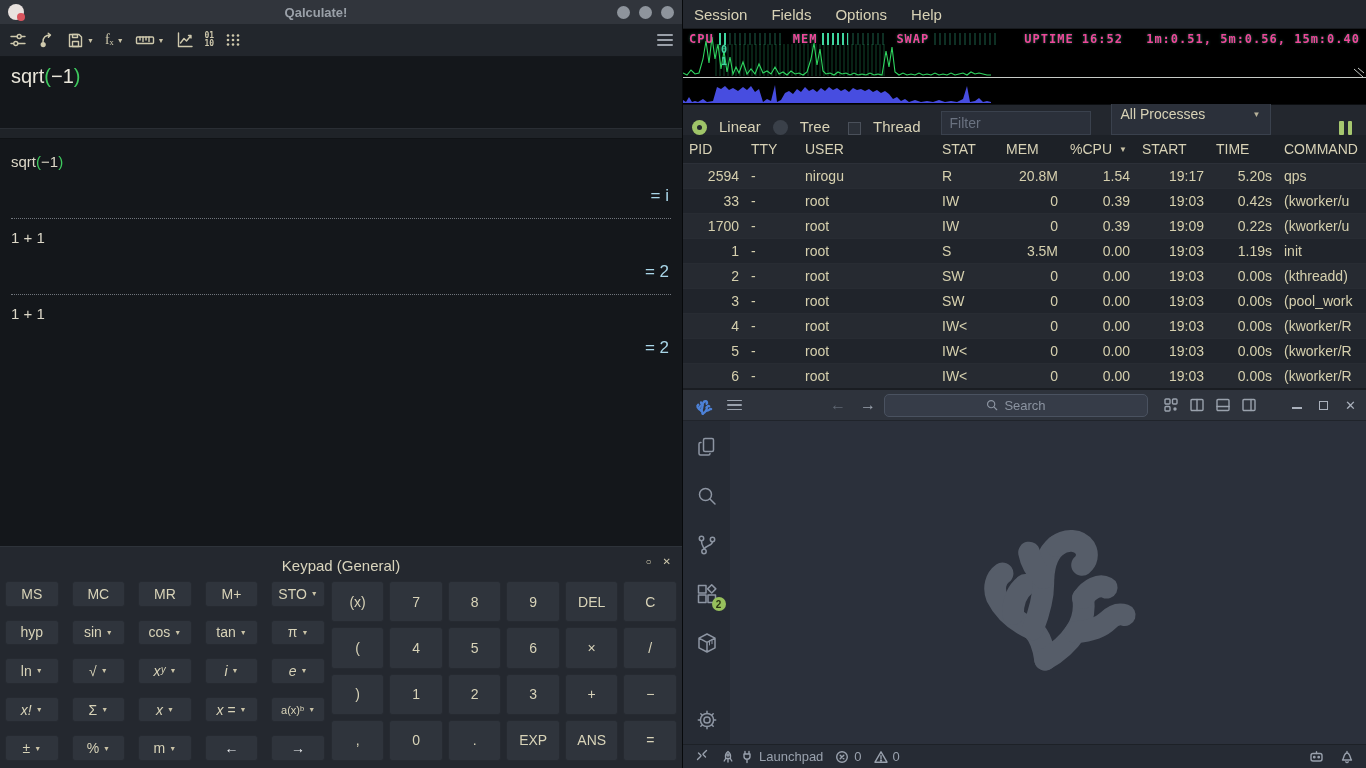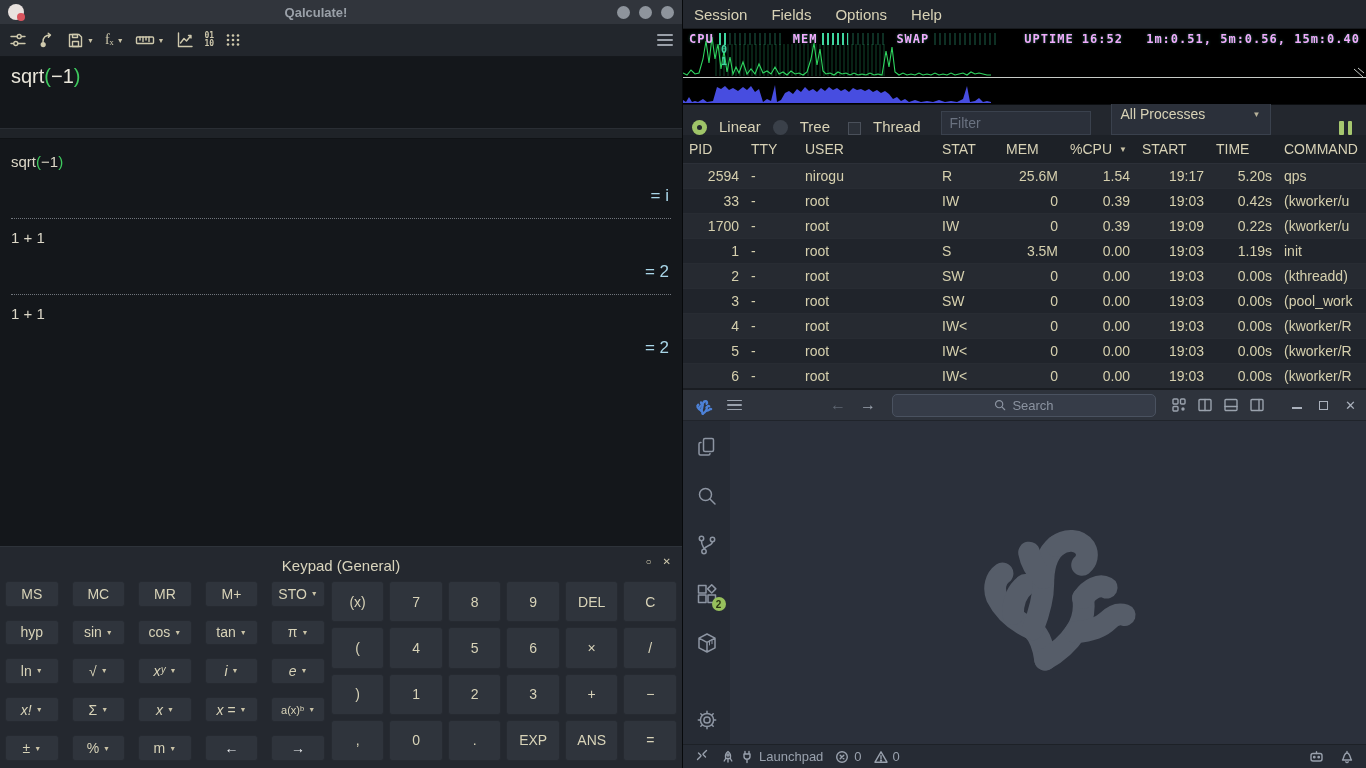--- a/index.html
+++ b/index.html
@@ -44,21 +44,21 @@
   .kbtn{background:#2f343c;border:1px solid #262a31;border-radius:3px;display:flex;align-items:center;justify-content:center;color:#d8d3b8;font-size:14px;box-sizing:border-box;min-width:0;}
   .kbtn .karr{font-size:7px;margin-left:4px;color:#c9c2a6;}
   .kbtn.sm span:first-child{font-size:11px;}
   .kbtn.it span:first-child{font-style:italic;}
   .kbtn.wh span:first-child{color:#eef0f2;font-weight:bold;}
 
   
   .p-menubar{height:28px;background:#23272e;display:flex;align-items:center;gap:24px;padding:0 11px;color:#d8d2b6;font-size:15px;border-bottom:1px solid #171a1e;flex:none;}
   .p-graph{height:75px;background:#000;position:relative;flex:none;font-family:"DejaVu Sans Mono",monospace;}
   .graphsvg{position:absolute;left:0;top:0;}
-  .lcd{position:absolute;top:3px;left:6px;right:6px;display:flex;align-items:center;color:#f0abfc;
+  .lcd{position:absolute;top:3px;left:6px;right:6px;display:flex;align-items:center;color:#ec4899;
        font-size:12px;font-weight:bold;letter-spacing:1px;text-shadow:0 0 3px rgba(63,215,160,.45);}
   .meter{height:12px;width:62px;margin:0 12px 0 5px;position:relative;flex:none;
        background:repeating-linear-gradient(90deg,rgba(63,215,160,.22) 0 2px,transparent 2px 5px);}
   .meter i{position:absolute;left:0;top:0;bottom:0;background:repeating-linear-gradient(90deg,#3fd7a0 0 2px,transparent 2px 5px);}
   .lcd-up{margin-left:16px;flex:none;}
   .lcd-load{margin-left:auto;flex:none;}
   .scalelbl{position:absolute;left:38px;color:#3fd7a0;font-size:10px;font-weight:bold;text-shadow:0 0 3px rgba(63,215,160,.45);}
 
   .p-filter{height:30px;background:#23272e;display:flex;align-items:flex-end;padding:0 9px;gap:12px;flex:none;color:#d8d2b6;font-size:15px;border-top:1px solid #0c0e11;}
   .radio{width:15px;height:15px;border-radius:50%;background:#3a4049;position:relative;flex:none;}
@@ -83,21 +83,21 @@
   .p-fill{height:2px;background:#1a1d22;flex:none;}
 
   
   .e-titlebar{height:30px;background:#2e333c;border-bottom:1px solid #20242b;display:flex;align-items:center;padding:0 10px;flex:none;color:#9aa2ad;}
   .coral-mini{color:#4d82d8;display:flex;flex:none;}
   .e-burger{display:flex;flex-direction:column;gap:3px;margin-left:14px;}
   .e-burger i{width:15px;height:1.6px;background:#9aa2ad;border-radius:1px;}
   .navarr{font-size:16px;line-height:1;}
   .nav-back{margin-left:88px;color:#5f6772;}
   .nav-fwd{margin-left:14px;color:#9aa2ad;}
-  .e-search{width:262px;height:21px;margin-left:16px;background:#363c48;border:1px solid #4a5260;border-radius:5px;display:flex;align-items:center;justify-content:center;gap:6px;color:#8b93a0;font-size:13px;flex:none;}
+  .e-search{width:262px;height:21px;margin-left:8px;background:#363c48;border:1px solid #4a5260;border-radius:5px;display:flex;align-items:center;justify-content:center;gap:6px;color:#8b93a0;font-size:13px;flex:none;}
   .wicons{display:flex;gap:10px;margin-left:15px;align-items:center;color:#9aa2ad;}
   .sysbtns{display:flex;gap:17px;margin-left:auto;align-items:center;color:#aab1bc;font-size:13px;}
   .maxbox{width:9px;height:9px;border:1.4px solid #aab1bc;box-sizing:border-box;}
   .minline{width:10px;height:1.6px;background:#aab1bc;margin-top:6px;}
 
   .e-body{flex:1;display:flex;background:#2b303b;min-height:0;}
   .e-activity{width:47px;background:#262b34;display:flex;flex-direction:column;align-items:center;padding:14px 0 12px;gap:25px;flex:none;color:#8d95a2;}
   .act{position:relative;display:flex;}
   .badge{position:absolute;right:-7px;bottom:-5px;width:14px;height:14px;border-radius:50%;background:#97c05c;color:#2a3512;font-size:10px;font-weight:bold;display:flex;align-items:center;justify-content:center;}
   .act-gear{margin-top:auto;}
@@ -507,21 +507,21 @@
         <div class="cell c8">
           <span>COMMAND</span>
         </div>
       </div>
     <div>
         <div class="grid-row r-even">
           <div class="cell c0">2594</div>
           <div class="cell c1">-</div>
           <div class="cell c2">nirogu</div>
           <div class="cell c3">R</div>
-          <div class="cell c4">25.6M</div>
+          <div class="cell c4">20.8M</div>
           <div class="cell c5">1.54</div>
           <div class="cell c6">19:17</div>
           <div class="cell c7">5.20s</div>
           <div class="cell c8">qps</div>
         </div>
         <div class="grid-row r-odd">
           <div class="cell c0">33</div>
           <div class="cell c1">-</div>
           <div class="cell c2">root</div>
           <div class="cell c3">IW</div>

